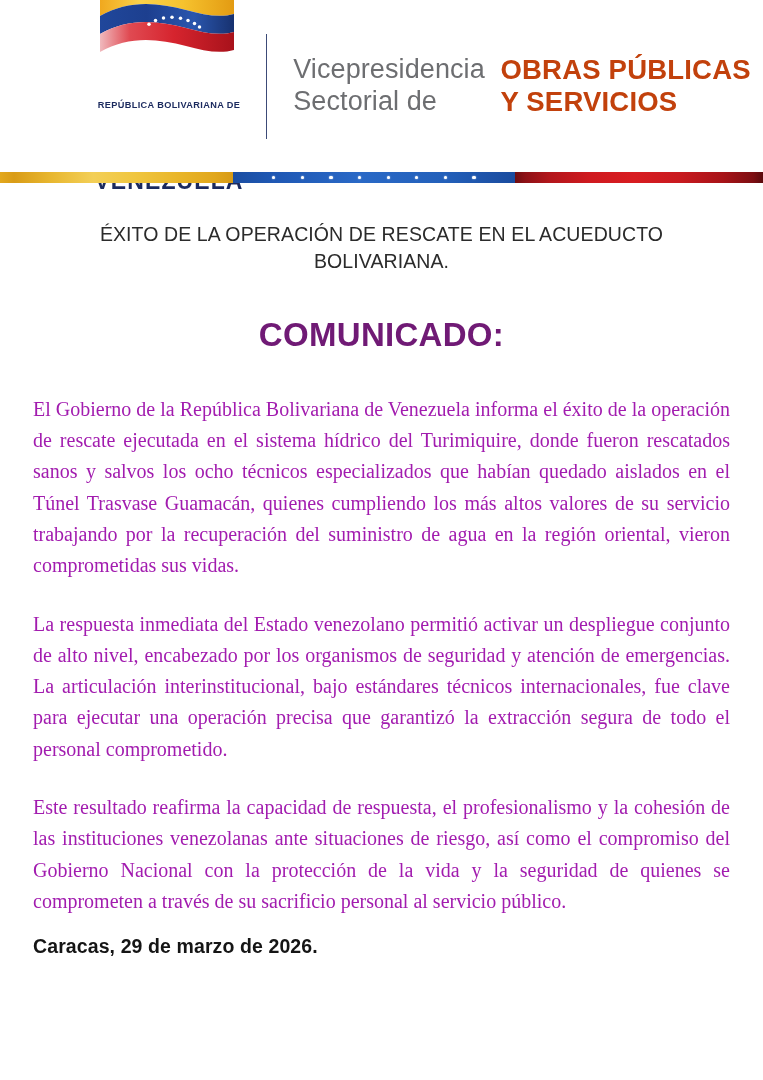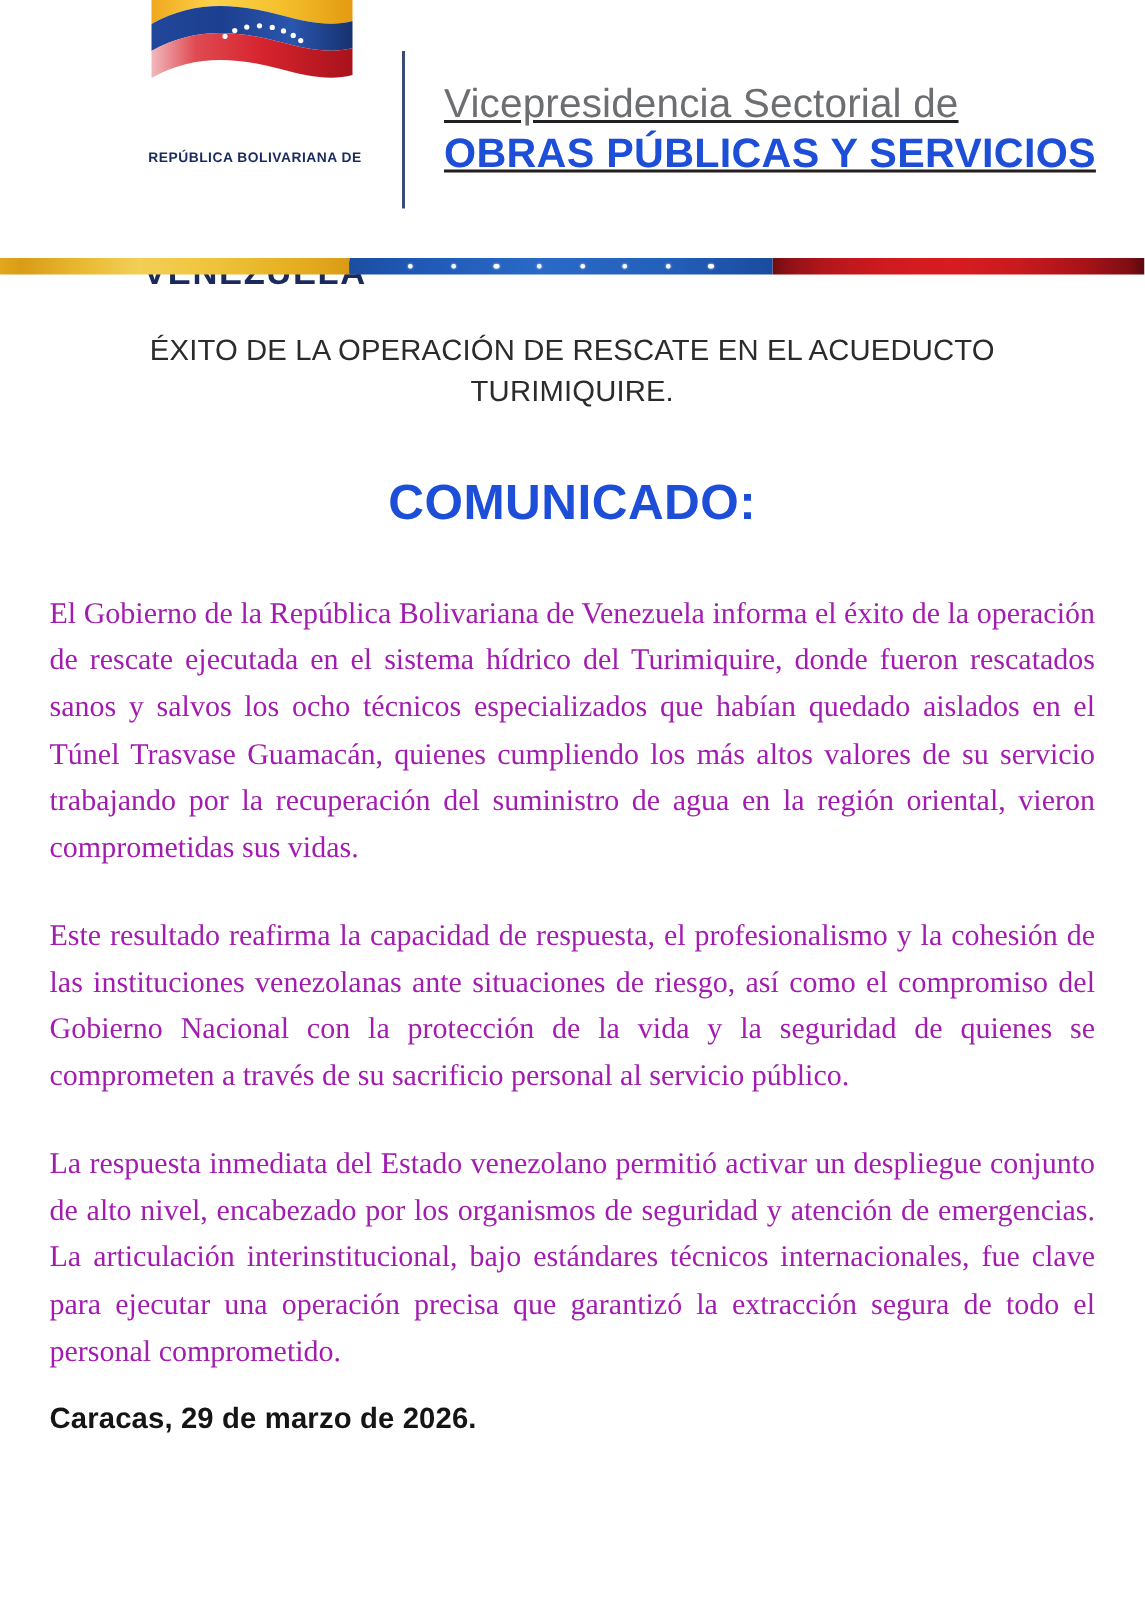--- a/index.html
+++ b/index.html
@@ -63,39 +63,37 @@
   }
   .divider-v {
     width: 2px;
     height: 105px;
     background: #3c4a77;
     margin: 0 26px 0 22px;
     align-self: center;
   }
   .org {
     display: flex;
-    flex-direction: column;
+    flex-direction: row;
     justify-content: center;
-    text-decoration: underline;
   }
   .org-line1 {
     font-size: 27px;
     color: #6d6e71;
     letter-spacing: 0.1px;
     line-height: 1.18;
     font-family: "Liberation Sans", sans-serif;
   }
   .org-line2 {
     font-size: 27.5px;
     font-weight: bold;
-    color: #1d4ed8;
+    color: #c2410c;
     letter-spacing: 0.2px;
     line-height: 1.15;
     font-family: "Liberation Sans", sans-serif;
-    text-align: right;
   }
 
   
   .tricolor {
     position: relative;
     height: 11px;
     display: flex;
     width: 100%;
   }
   .band-yellow {
@@ -144,21 +142,21 @@
     letter-spacing: 0.1px;
     padding: 0 36px;
     font-family: "Liberation Sans", sans-serif;
   }
   .doc-heading {
     margin-top: 41px;
     text-align: center;
     font-size: 33px;
     font-weight: bold;
     letter-spacing: 0.3px;
-    color: #1d4ed8;
+    color: #701a75;
     font-family: "Liberation Sans", sans-serif;
   }
   .paragraphs {
     margin-top: 40px;
   }
   .para {
     font-size: 20px;
     line-height: 1.565;
     text-align: justify;
     text-align-last: left;
@@ -251,25 +249,25 @@
     <span class="star"></span>
     <span class="star"></span>
     <span class="star"></span>
     <span class="star"></span>
   </div>
   <div class="band-red"></div>
 </div>
 
 <div class="content">
 
-  <div class="doc-title">ÉXITO DE LA OPERACIÓN DE RESCATE EN EL ACUEDUCTO TURIMIQUIRE.</div>
+  <div class="doc-title">ÉXITO DE LA OPERACIÓN DE RESCATE EN EL ACUEDUCTO BOLIVARIANA.</div>
 
   <div class="doc-heading">COMUNICADO:</div>
 
   <div class="paragraphs">
     <p class="para">El Gobierno de la República Bolivariana de Venezuela informa el éxito de la operación de rescate ejecutada en el sistema hídrico del Turimiquire, donde fueron rescatados sanos y salvos los ocho técnicos especializados que habían quedado aislados en el Túnel Trasvase Guamacán, quienes cumpliendo los más altos valores de su servicio trabajando por la recuperación del suministro de agua en la región oriental, vieron comprometidas sus vidas.</p>
+    <p class="para">La respuesta inmediata del Estado venezolano permitió activar un despliegue conjunto de alto nivel, encabezado por los organismos de seguridad y atención de emergencias. La articulación interinstitucional, bajo estándares técnicos internacionales, fue clave para ejecutar una operación precisa que garantizó la extracción segura de todo el personal comprometido.</p>
     <p class="para">Este resultado reafirma la capacidad de respuesta, el profesionalismo y la cohesión de las instituciones venezolanas ante situaciones de riesgo, así como el compromiso del Gobierno Nacional con la protección de la vida y la seguridad de quienes se comprometen a través de su sacrificio personal al servicio público.</p>
-    <p class="para">La respuesta inmediata del Estado venezolano permitió activar un despliegue conjunto de alto nivel, encabezado por los organismos de seguridad y atención de emergencias. La articulación interinstitucional, bajo estándares técnicos internacionales, fue clave para ejecutar una operación precisa que garantizó la extracción segura de todo el personal comprometido.</p>
   </div>
 
   <div class="signature">Caracas, 29 de marzo de 2026.</div>
 
 </div>
 
 </body></html>

